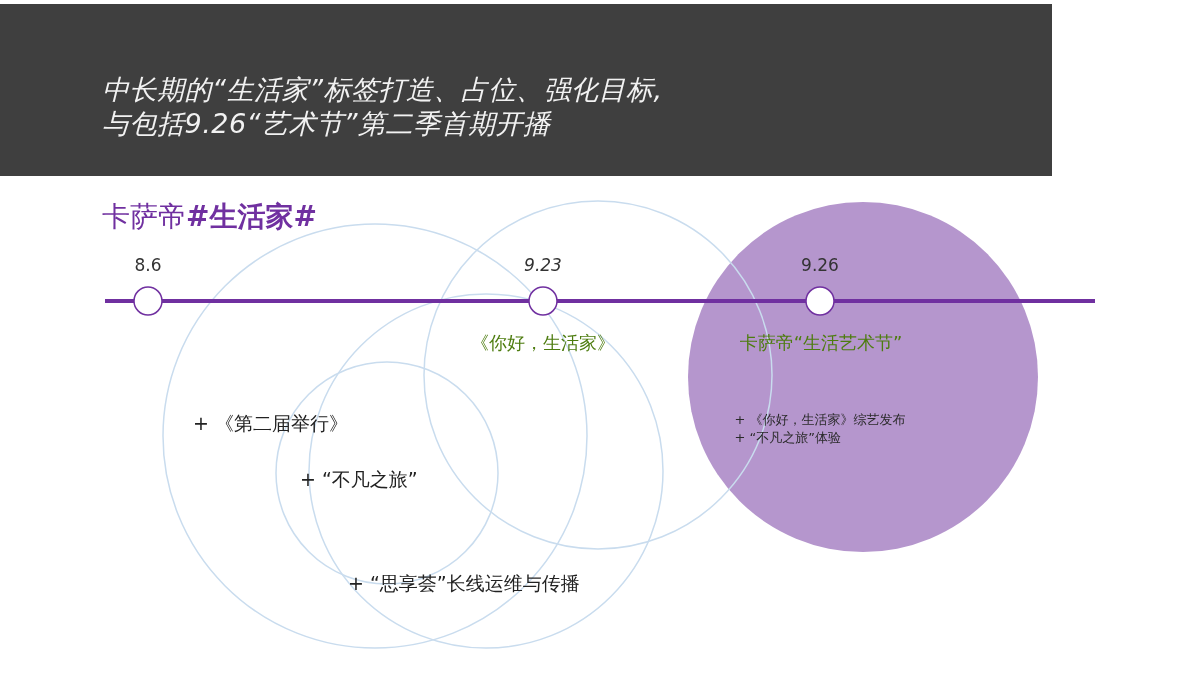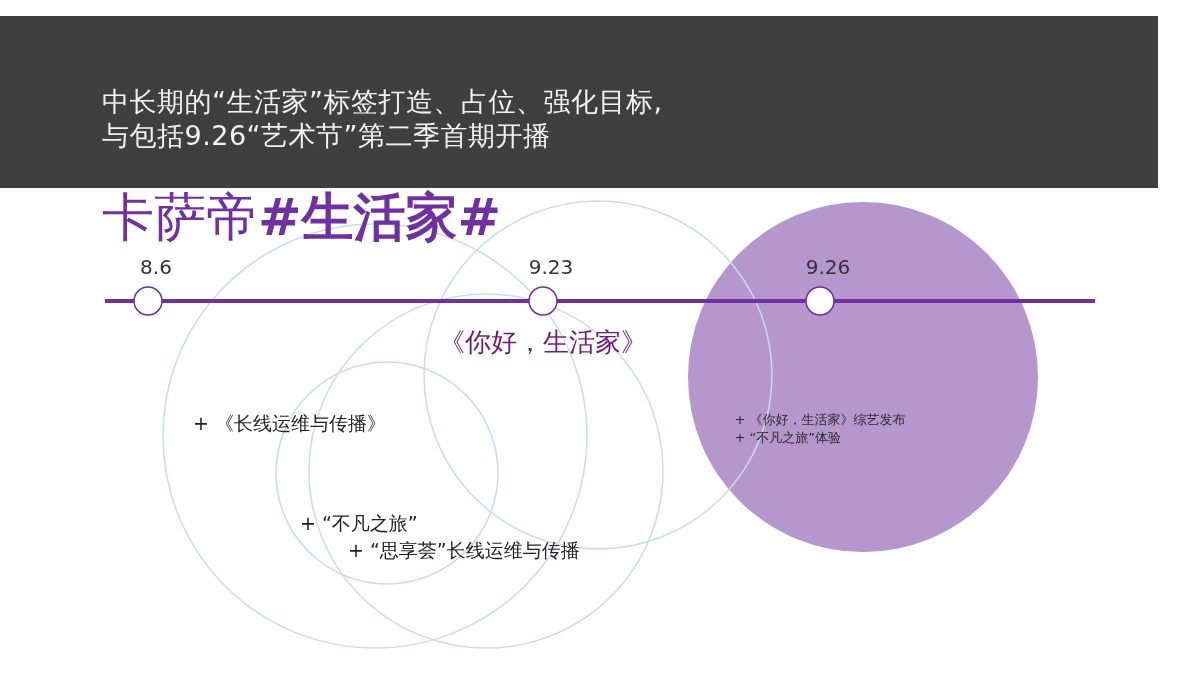--- a/index.html
+++ b/index.html
@@ -1,26 +1,26 @@
 <!DOCTYPE html>
 <html><head>
 <meta charset="utf-8">
 <style>
   html, body { margin: 0; padding: 0; }
   body { width: 1200px; height: 675px; position: relative; overflow: hidden; background: #ffffff;
          font-family: "DejaVu Sans", "Liberation Sans", sans-serif; }
-  .header { position: absolute; left: 0; top: 16px; width: 1158px; height: 172px; background: #3f3f3f; }
+  .header { position: absolute; left: 0; top: 4px; width: 1052px; height: 172px; background: #3f3f3f; font-style: italic; }
   .header-line { position: absolute; left: 102px; color: #f2f2f2; font-size: 27px; line-height: 34px; white-space: nowrap; letter-spacing: 0.5px; }
   .header-line.l1 { top: 69px; }
   .header-line.l2 { top: 103px; }
   .stage { position: absolute; left: 0; top: 0; width: 1200px; height: 675px; }
-  .title { position: absolute; left: 102px; top: 192px; font-size: 52px; line-height: 50px; color: #7030a0; white-space: nowrap; }
+  .title { position: absolute; left: 102px; top: 192px; font-size: 28px; line-height: 50px; color: #7030a0; white-space: nowrap; }
   .title .bold { font-weight: bold; }
-  .date { position: absolute; font-size: 20px; color: #333; transform: translateX(-50%); white-space: nowrap; margin-left: 8px; }
-  .cap { position: absolute; font-size: 26px; line-height: 27px; color: #701a75; text-align: center; transform: translateX(-50%); white-space: nowrap; }
+  .date { position: absolute; font-size: 17px; color: #333; transform: translateX(-50%); white-space: nowrap; }
+  .cap { position: absolute; font-size: 18px; line-height: 27px; color: #4d7c0f; text-align: center; transform: translateX(-50%); white-space: nowrap; }
   .bullet { position: absolute; font-size: 19px; color: #222; white-space: nowrap; }
   .small { position: absolute; font-size: 13px; line-height: 18px; color: #2a2a2a; text-align: left; transform: translateX(-50%); white-space: nowrap; }
 </style>
 </head>
 <body>
 
 <div class="header">
   <div class="header-line l1">中长期的“生活家”标签打造、占位、强化目标,</div>
   <div class="header-line l2">与包括9.26“艺术节”第二季首期开播</div>
 </div>
@@ -39,30 +39,31 @@
   <line x1="105" y1="301" x2="1095" y2="301" stroke="#7030a0" stroke-width="4"></line>
 
   <circle cx="148" cy="301" r="14" fill="#ffffff" stroke="#7030a0" stroke-width="1.5"></circle>
   <circle cx="543" cy="301" r="14" fill="#ffffff" stroke="#7030a0" stroke-width="1.5"></circle>
   <circle cx="820" cy="301" r="14" fill="#ffffff" stroke="#7030a0" stroke-width="1.5"></circle>
 </svg>
 
 <div class="title"><span>卡萨帝</span><span class="bold">#生活家#</span></div>
 
 <div class="date" style="left:148px; top:255px;">8.6</div>
-<div class="date" style="left:543px; top:255px;">9.23</div>
+<div class="date" style="left:543px; top:255px;font-style:italic;">9.23</div>
 <div class="date" style="left:820px; top:255px;text-align:right;">9.26</div>
 
 <div class="cap" style="left:543px; top:329px;">
   <div>《你好，生活家》</div>
 </div>
 
 <div class="cap" style="left:821px; top:329px;">
+  <div>卡萨帝“生活艺术节”</div>
 </div>
 
 <div class="small" style="left:820px; top:411px;">
   <div>+ 《你好，生活家》综艺发布</div>
   <div>+ “不凡之旅”体验</div>
 </div>
 
-<div class="bullet" style="left:193px; top:411px;">+ 《长线运维与传播》</div>
-<div class="bullet" style="left:300px; top:467px;margin-top:44px;">+ “不凡之旅”</div>
-<div class="bullet" style="left:348px; top:538px;">+ “思享荟”长线运维与传播</div>
+<div class="bullet" style="left:193px; top:411px;">+ 《第二届举行》</div>
+<div class="bullet" style="left:300px; top:467px;">+ “不凡之旅”</div>
+<div class="bullet" style="left:348px; top:571px;">+ “思享荟”长线运维与传播</div>
 
 </body></html>

